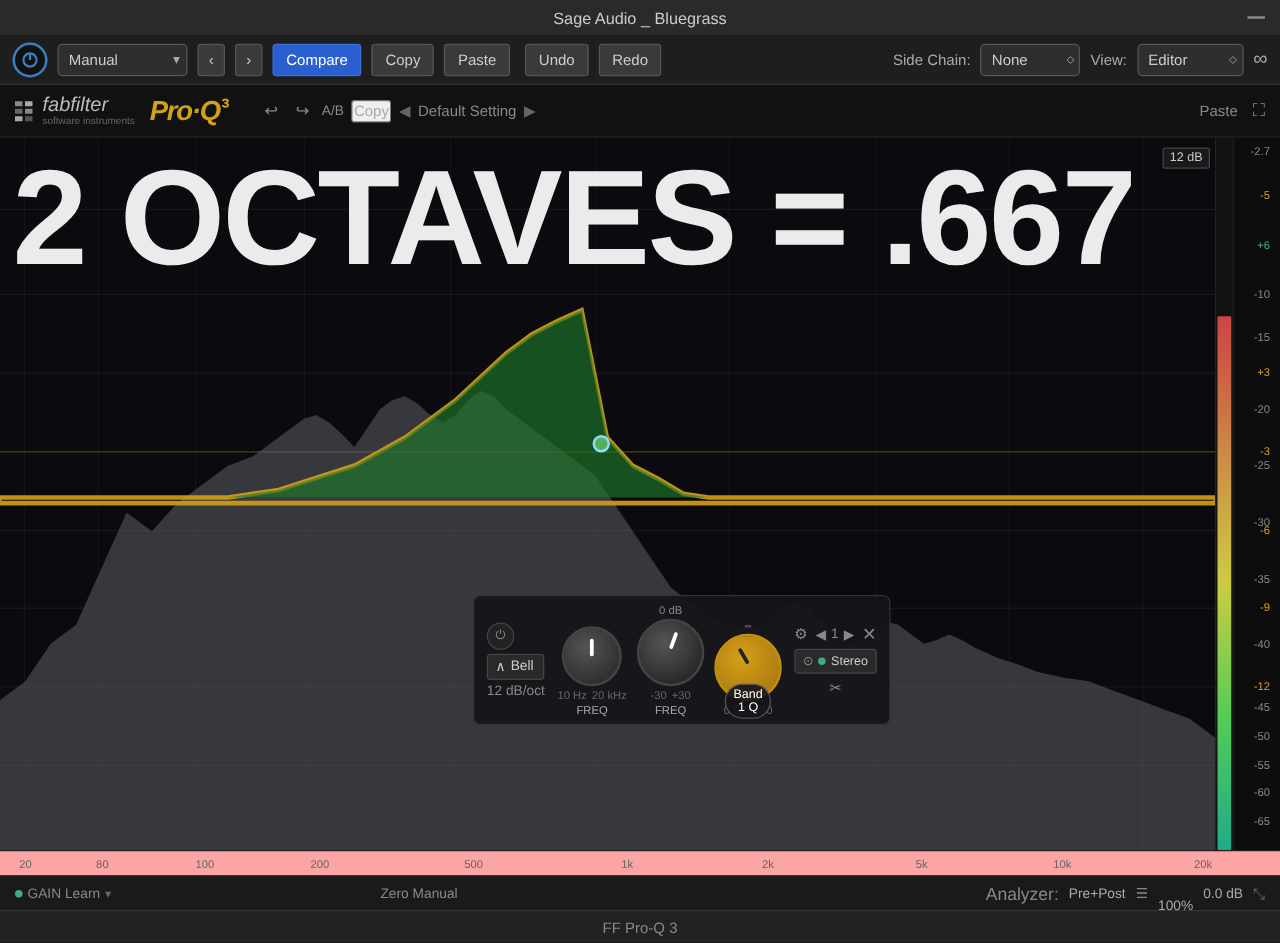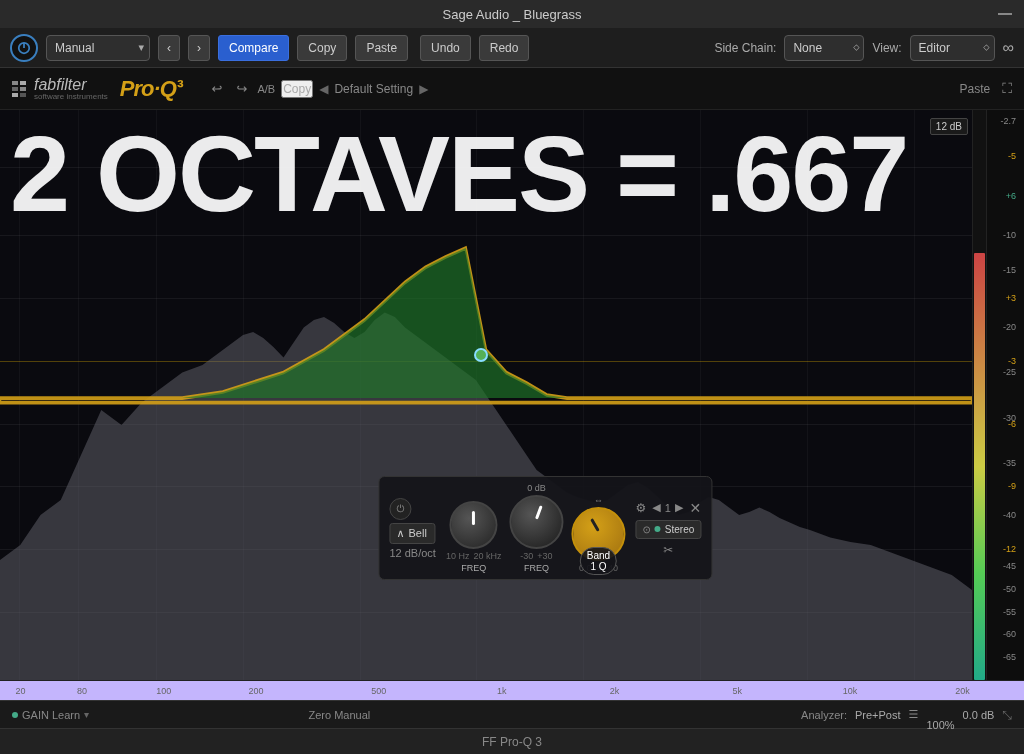--- a/index.html
+++ b/index.html
@@ -542,21 +542,21 @@
       text-align: center;
       position: absolute;
       bottom: -2px;
       left: 50%;
       transform: translateX(-50%);
     }
 
     
     .freq-axis {
       height: 20px;
-      background: #c4b5fd;
+      background: #fca5a5;
       display: flex;
       align-items: center;
       padding: 0 0 0 15px;
       border-top: 1px solid #222;
       position: relative;
     }
     .freq-label {
       position: absolute;
       color: #666;
       font-size: 9px;
@@ -598,21 +598,21 @@
       font-size: 11px;
     }
     .status-right {
       margin-left: auto;
       display: flex;
       align-items: center;
       gap: 8px;
     }
     .analyzer-label {
       color: #888;
-      font-size: 11px;
+      font-size: 14px;
     }
     .analyzer-value {
       color: #aaa;
       font-size: 11px;
     }
     .zoom-btn {
       color: #888;
       font-size: 11px;
       cursor: pointer;
     }

